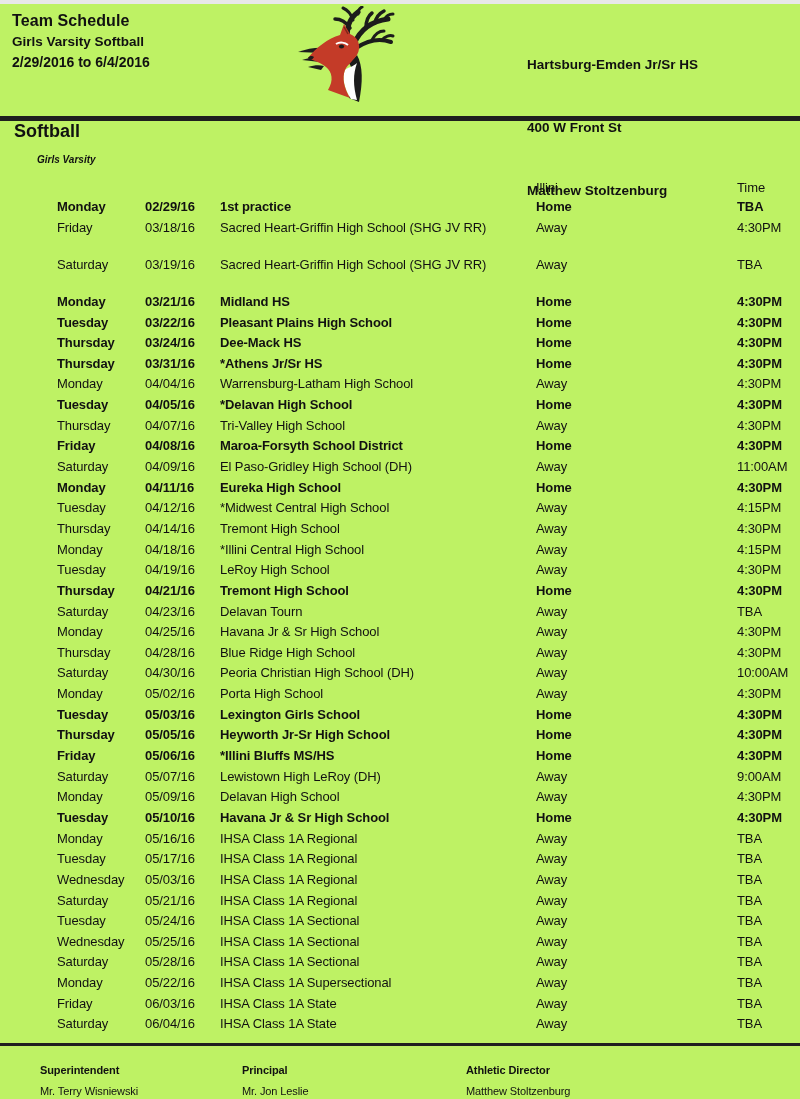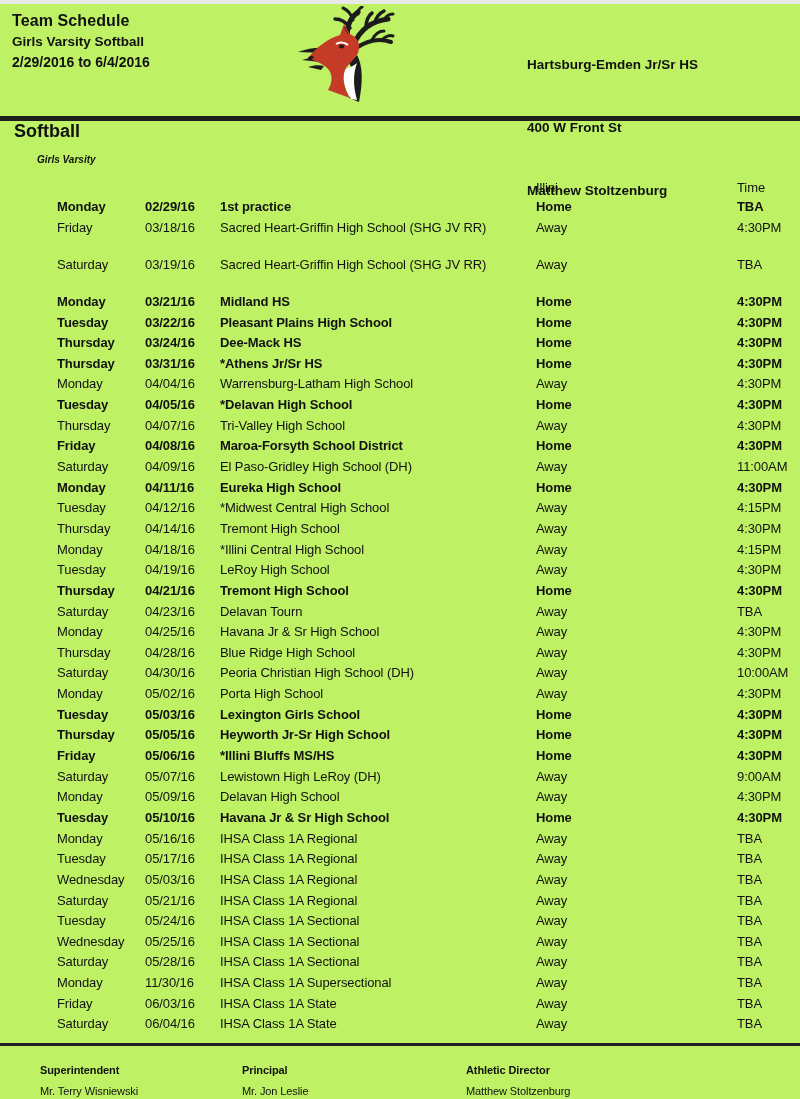--- a/index.html
+++ b/index.html
@@ -390,21 +390,21 @@
     <div class="grid-row">
       <div class="cell">Saturday</div>
       <div class="cell">05/28/16</div>
       <div class="cell">IHSA Class 1A Sectional</div>
       <div class="cell">Away</div>
       <div class="cell">TBA</div>
     </div>
 
     <div class="grid-row">
       <div class="cell">Monday</div>
-      <div class="cell">11/30/16</div>
+      <div class="cell">05/22/16</div>
       <div class="cell">IHSA Class 1A Supersectional</div>
       <div class="cell">Away</div>
       <div class="cell">TBA</div>
     </div>
 
     <div class="grid-row">
       <div class="cell">Friday</div>
       <div class="cell">06/03/16</div>
       <div class="cell">IHSA Class 1A State</div>
       <div class="cell">Away</div>

